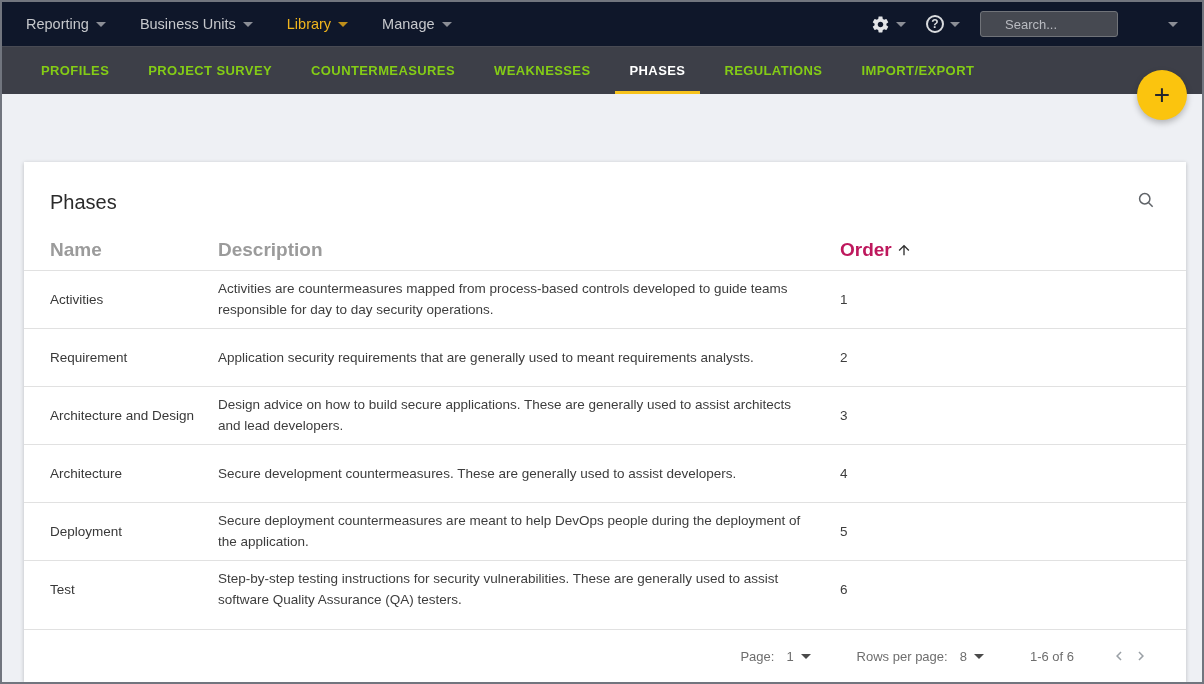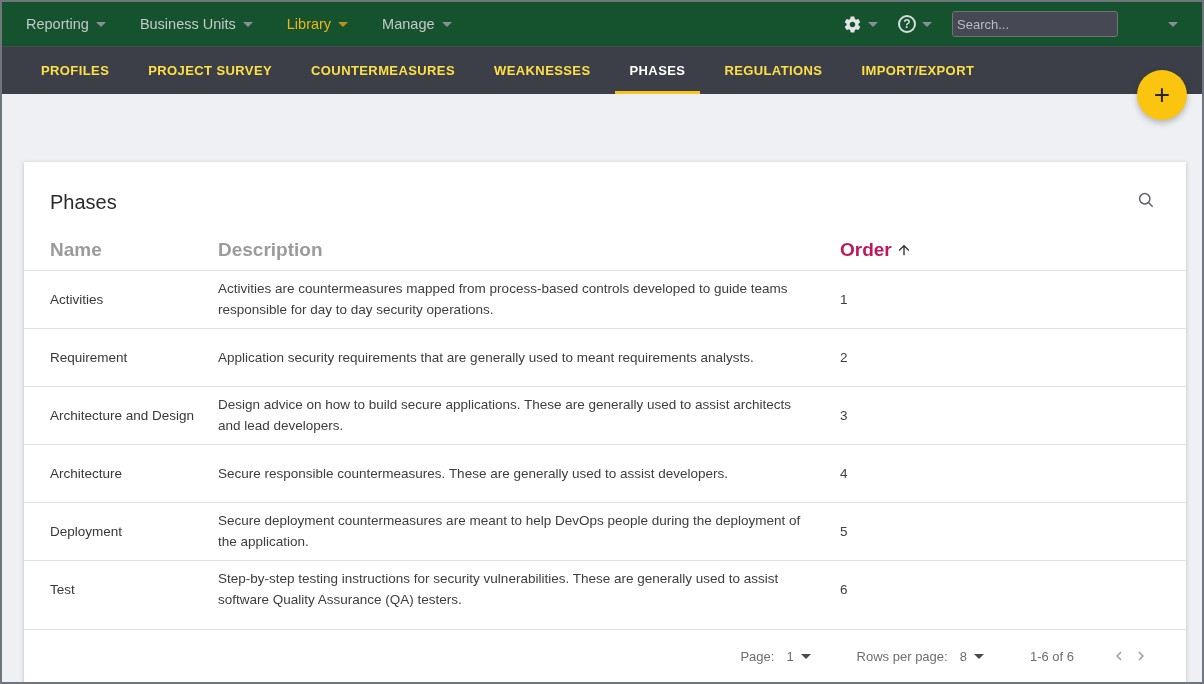--- a/index.html
+++ b/index.html
@@ -7,61 +7,61 @@
   body {
     font-family:"Liberation Sans", sans-serif;
     background:#eef0f4;
     border:2px solid #71757e;
     overflow:hidden;
     position:relative;
   }
 
   
   .navbar {
-    height:44px; background:#14532d;
+    height:44px; background:#0f172a;
     display:flex; align-items:center;
     padding:0 18px 0 24px;
   }
   .nav-menus { display:flex; align-items:center; gap:34px; }
   .nav-item { display:flex; align-items:center; gap:7px; cursor:pointer; }
   .nav-item .lbl { font-size:14.5px; color:#c6c8cc; }
   .nav-item.active .lbl { color:#efb41d; }
   .caret { width:0; height:0; border-left:5px solid transparent; border-right:5px solid transparent; border-top:5px solid #8b8e96; }
   .nav-item.active .caret { border-top-color:#bf8f1a; }
   .nav-right { margin-left:auto; display:flex; align-items:center; gap:10px; }
   .icon-btn { display:flex; align-items:center; gap:6px; cursor:pointer; margin-right:10px; }
   .gear-svg { width:19px; height:19px; fill:#e4e5e8; }
   .help-circle {
     width:18px; height:18px; border-radius:50%;
     border:2px solid #d9dbde; color:#d9dbde;
     font-size:12px; font-weight:bold;
     display:flex; align-items:center; justify-content:center;
   }
   .search-box {
-    width:166px; height:26px;
+    width:138px; height:26px;
     background:#464951; border:1px solid #707379; border-radius:3px;
-    color:#d7d9dc; font-size:13px; padding:0 4px;
+    color:#d7d9dc; font-size:13px; padding:0 24px;
     font-family:"Liberation Sans", sans-serif;
     outline:none;
   }
   .search-box::placeholder { color:#b9bbc1; opacity:1; }
   .user-caret { margin-left:40px; margin-right:6px; }
 
   
   .tabbar {
     height:48px; background:#3d3f48;
     display:flex; align-items:stretch;
     padding:0 24px; gap:9px;
     border-top:1px solid #484a53;
   }
   .tab {
     display:flex; align-items:center;
     padding:0 15px;
     font-size:13px; font-weight:bold; letter-spacing:.4px;
-    color:#fde047; cursor:pointer;
+    color:#84cc16; cursor:pointer;
     border-bottom:3px solid transparent; padding-top:3px;
   }
   .tab.active { color:#ffffff; border-bottom-color:#f7c31c; }
 
   
   .fab {
     position:absolute; left:1135px; top:68px;
     width:50px; height:50px; border-radius:50%;
     background:#fbc40e;
     box-shadow:0 3px 6px rgba(0,0,0,.25);
@@ -206,21 +206,21 @@
         <td class="col-desc">Application security requirements that are generally used to meant requirements analysts.</td>
         <td class="col-order">2</td>
       </tr>
       <tr>
         <td class="col-name">Architecture and Design</td>
         <td class="col-desc">Design advice on how to build secure applications. These are generally used to assist architects and lead developers.</td>
         <td class="col-order">3</td>
       </tr>
       <tr>
         <td class="col-name">Architecture</td>
-        <td class="col-desc">Secure responsible countermeasures. These are generally used to assist developers.</td>
+        <td class="col-desc">Secure development countermeasures. These are generally used to assist developers.</td>
         <td class="col-order">4</td>
       </tr>
       <tr>
         <td class="col-name">Deployment</td>
         <td class="col-desc">Secure deployment countermeasures are meant to help DevOps people during the deployment of the application.</td>
         <td class="col-order">5</td>
       </tr>
       <tr>
         <td class="col-name">Test</td>
         <td class="col-desc">Step-by-step testing instructions for security vulnerabilities. These are generally used to assist software Quality Assurance (QA) testers.</td>

